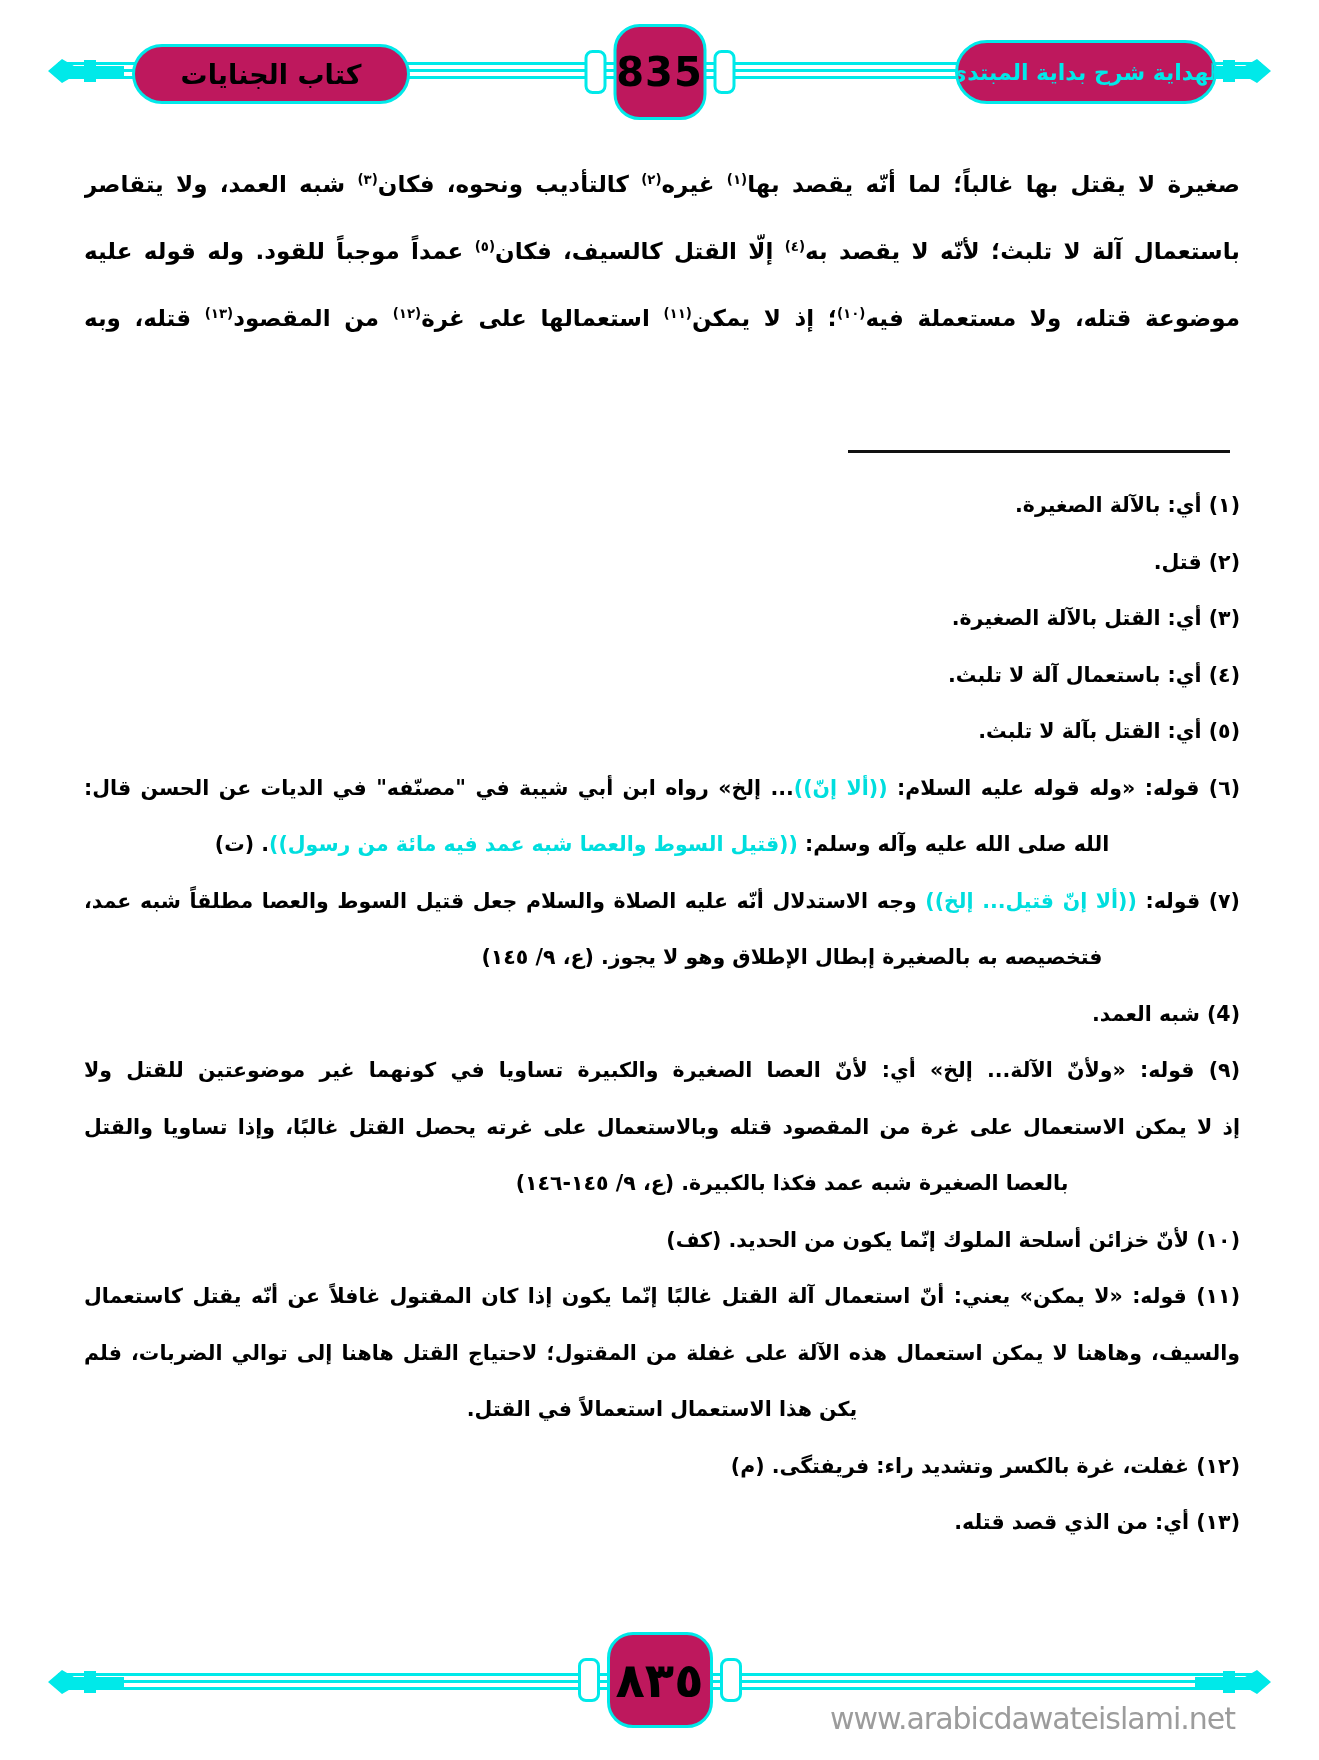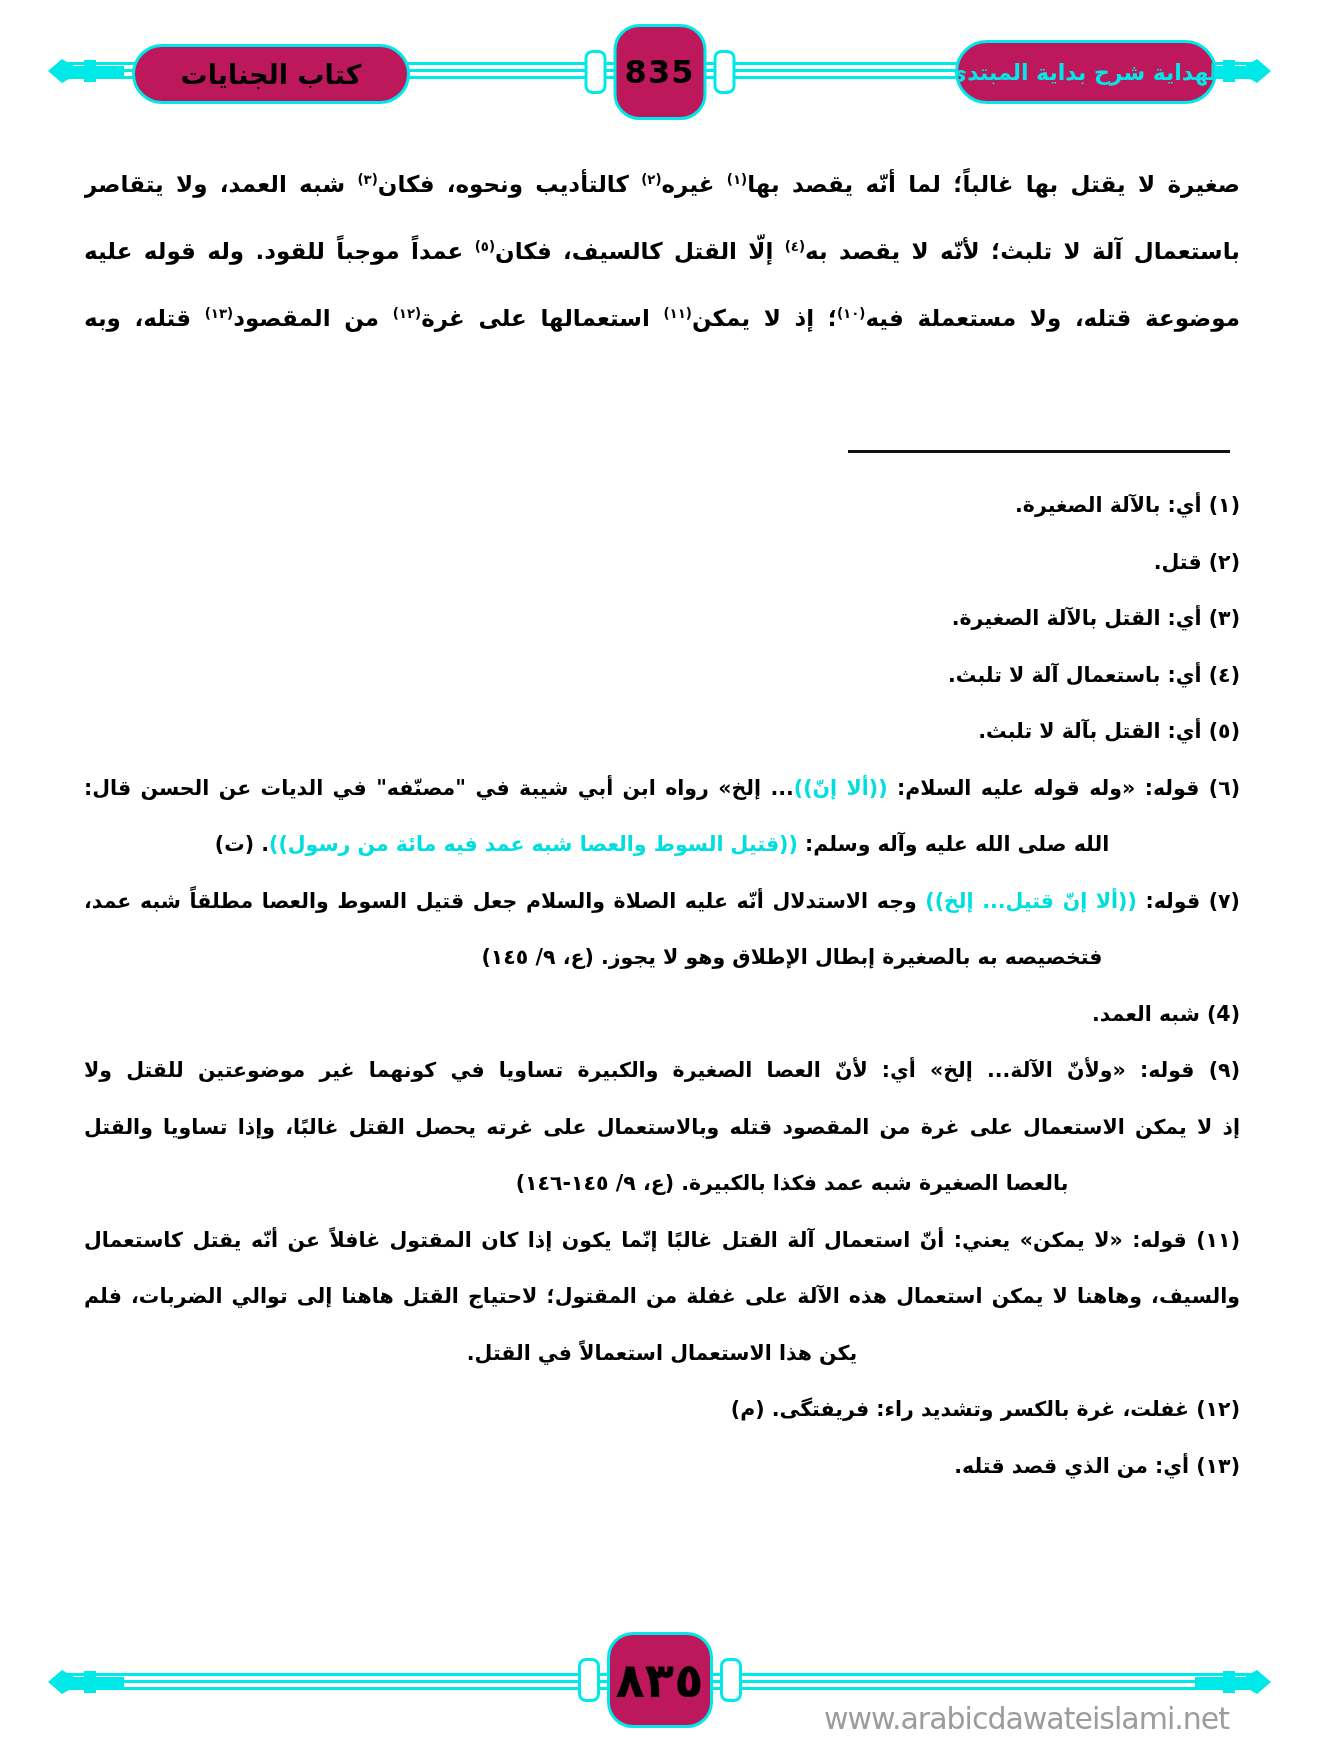--- a/index.html
+++ b/index.html
@@ -39,21 +39,21 @@
     background:#be185d;
     border:3px solid var(--accent);
     display:flex;align-items:center;justify-content:center;
     box-sizing:border-box;
   }
   .cart-section{left:132px;top:44px;width:278px;height:60px;border-radius:30px;
     font-size:27px;font-weight:bold;}
   .cart-title{right:102px;top:40px;width:262px;height:64px;border-radius:32px;
     font-size:22px;font-weight:bold;color:var(--accent);white-space:nowrap;overflow:hidden;}
   .cart-pagenum{left:50%;top:24px;transform:translateX(-50%);width:93px;height:96px;border-radius:26px;
-    font-size:32px;font-weight:bold;letter-spacing:1px;}
+    font-size:40px;font-weight:bold;letter-spacing:1px;}
   .cart-pagenum-footer{left:50%;top:1632px;transform:translateX(-50%);width:106px;height:96px;border-radius:26px;
     font-size:48px;font-weight:bold;}
   .clasp{
     position:absolute;top:50%;transform:translateY(-50%);
     width:22px;height:44px;background:#fff;
     border:3px solid var(--accent);border-radius:8px;box-sizing:border-box;
   }
   .clasp.lft{left:-32px;} .clasp.rgt{right:-32px;}
   
   #body-text{
@@ -74,21 +74,21 @@
     position:absolute;top:477px;right:79px;width:1156px;
     font-size:20.5px;font-weight:bold;
   }
   .fn-line{height:56.5px;line-height:56.5px;overflow:hidden;}
   .fn-justify{text-align:justify;text-align-last:justify;}
   .fn-right{text-align:right;}
   .fn-center{text-align:center;}
   .fn-center-right{text-align:center;padding-left:260px;}
   
   #watermark{
-    position:absolute;right:90px;top:1701px;
+    position:absolute;right:84px;top:1701px;
     direction:ltr;font-size:30px;color:var(--wm);letter-spacing:-1px;
     font-family:"DejaVu Sans",sans-serif;
   }
 </style>
 </head>
 <body>
 
 <div id="page">
 
   <div>
@@ -133,20 +133,21 @@
       <div class="fn-line fn-right"><span>(٤) أي: باستعمال آلة لا تلبث.</span></div>
       <div class="fn-line fn-right"><span>(٥) أي: القتل بآلة لا تلبث.</span></div>
       <div class="fn-line fn-justify"><span>(٦) قوله: «وله قوله عليه السلام: </span><span class="hl">((ألا إنّ))</span><span>... إلخ» رواه ابن أبي شيبة في "مصنّفه" في الديات عن الحسن قال: قال رسول</span></div>
       <div class="fn-line fn-center"><span>الله صلى الله عليه وآله وسلم: </span><span class="hl">((قتيل السوط والعصا شبه عمد فيه مائة من رسول))</span><span>. (ت)</span></div>
       <div class="fn-line fn-justify"><span>(٧) قوله: </span><span class="hl">((ألا إنّ قتيل... إلخ))</span><span> وجه الاستدلال أنّه عليه الصلاة والسلام جعل قتيل السوط والعصا مطلقاً شبه عمد،</span></div>
       <div class="fn-line fn-center-right"><span>فتخصيصه به بالصغيرة إبطال الإطلاق وهو لا يجوز. (ع، ٩/ ١٤٥)</span></div>
       <div class="fn-line fn-right"><span>(4) شبه العمد.</span></div>
       <div class="fn-line fn-justify"><span>(٩) قوله: «ولأنّ الآلة... إلخ» أي: لأنّ العصا الصغيرة والكبيرة تساويا في كونهما غير موضوعتين للقتل ولا مستعملتين له؛</span></div>
       <div class="fn-line fn-justify"><span>إذ لا يمكن الاستعمال على غرة من المقصود قتله وبالاستعمال على غرته يحصل القتل غالبًا، وإذا تساويا والقتل</span></div>
       <div class="fn-line fn-center-right"><span>بالعصا الصغيرة شبه عمد فكذا بالكبيرة. (ع، ٩/ ١٤٥-١٤٦)</span></div>
+      <div class="fn-line fn-right"><span>(١٠) لأنّ خزائن أسلحة الملوك إنّما يكون من الحديد. (كف)</span></div>
       <div class="fn-line fn-justify"><span>(١١) قوله: «لا يمكن» يعني: أنّ استعمال آلة القتل غالبًا إنّما يكون إذا كان المقتول غافلاً عن أنّه يقتل كاستعمال السكين</span></div>
       <div class="fn-line fn-justify"><span>والسيف، وهاهنا لا يمكن استعمال هذه الآلة على غفلة من المقتول؛ لاحتياج القتل هاهنا إلى توالي الضربات، فلم</span></div>
       <div class="fn-line fn-center"><span>يكن هذا الاستعمال استعمالاً في القتل.</span></div>
       <div class="fn-line fn-right"><span>(١٢) غفلت، غرة بالكسر وتشديد راء: فريفتگى. (م)</span></div>
       <div class="fn-line fn-right"><span>(١٣) أي: من الذي قصد قتله.</span></div>
     </div>
 
   <div>
     <div class="hrule footer"></div>
 

